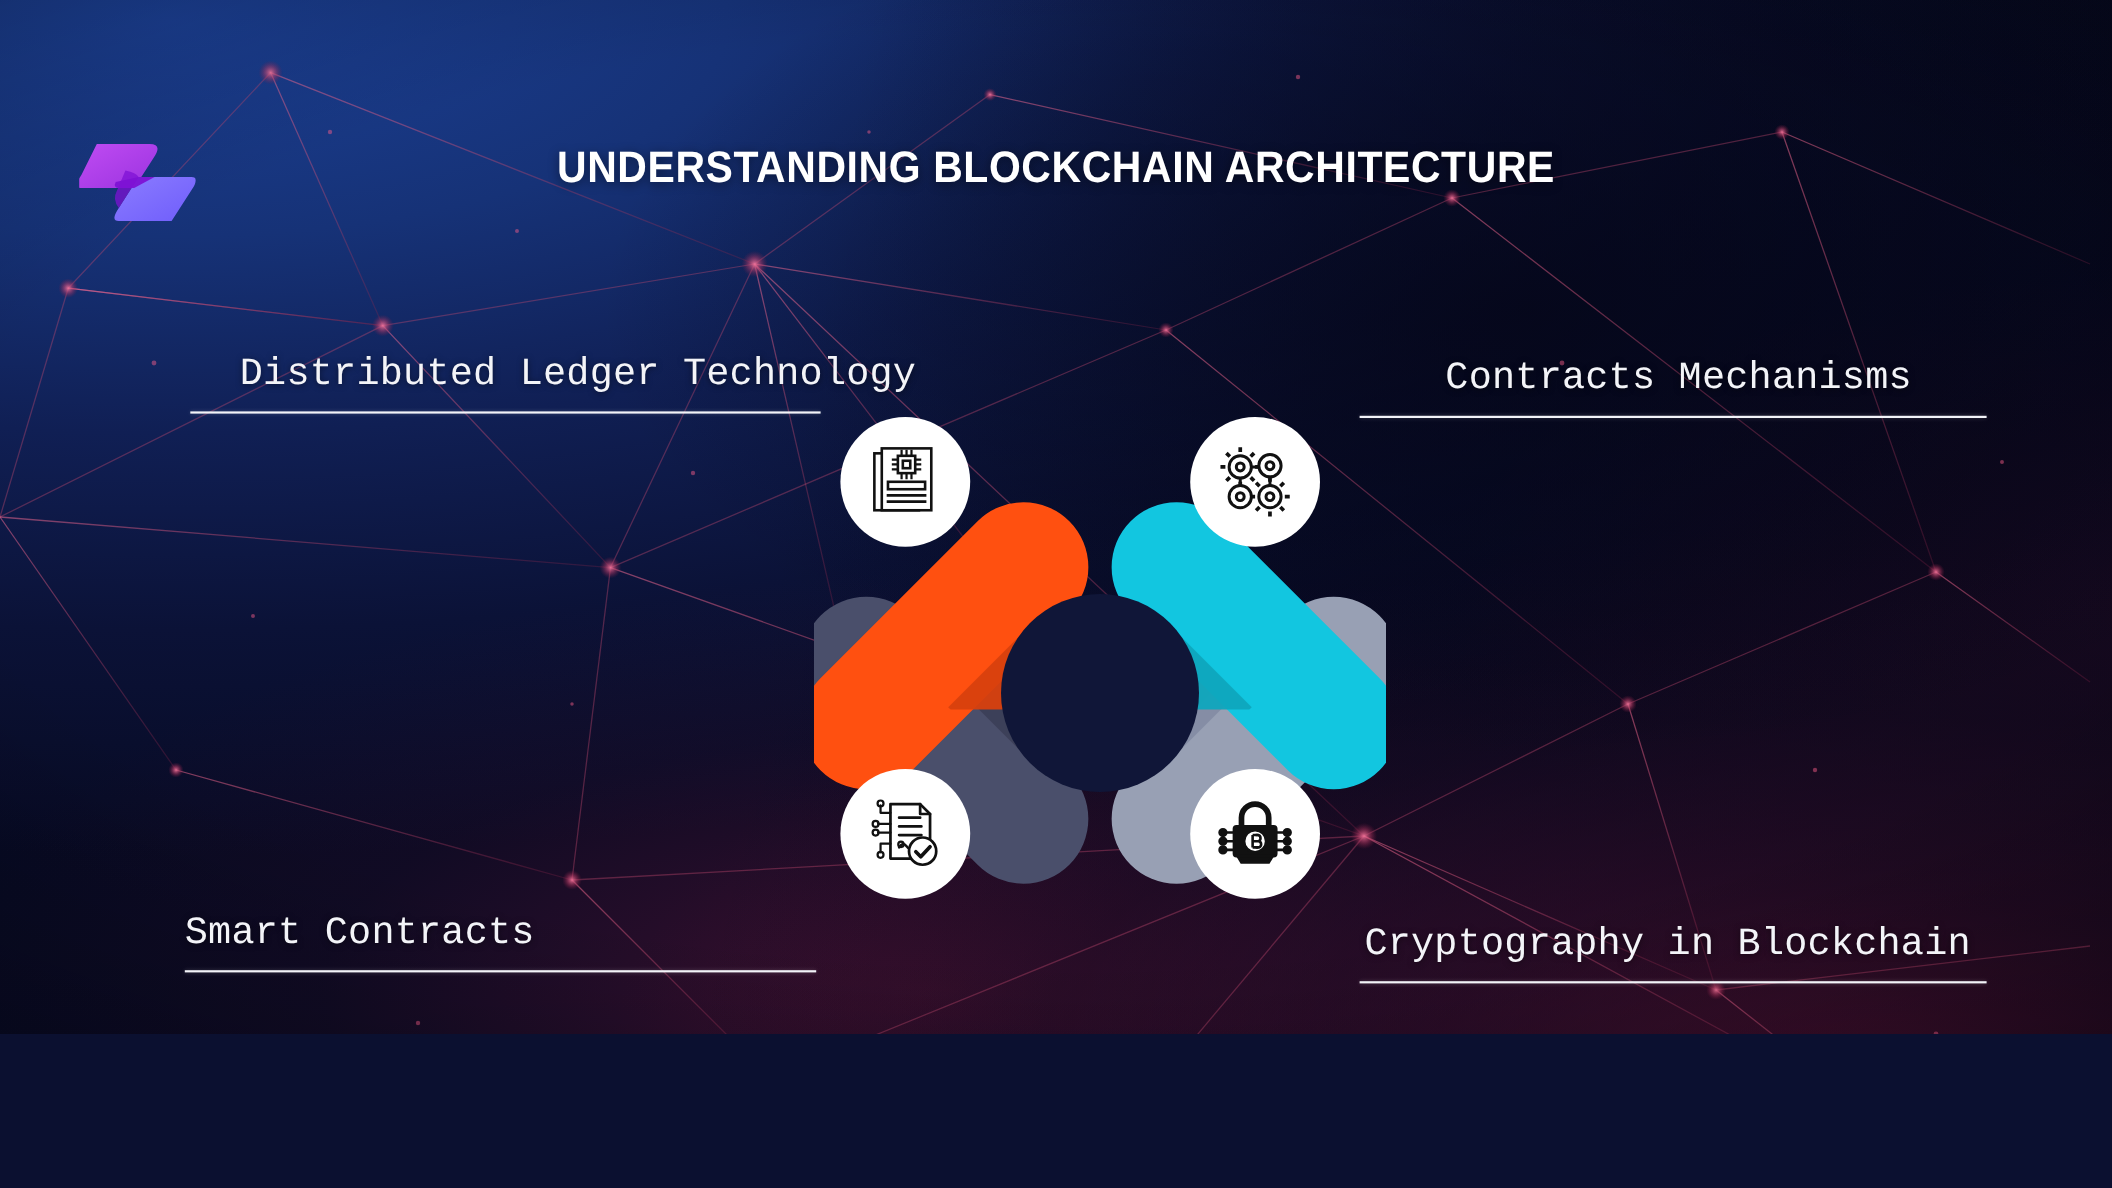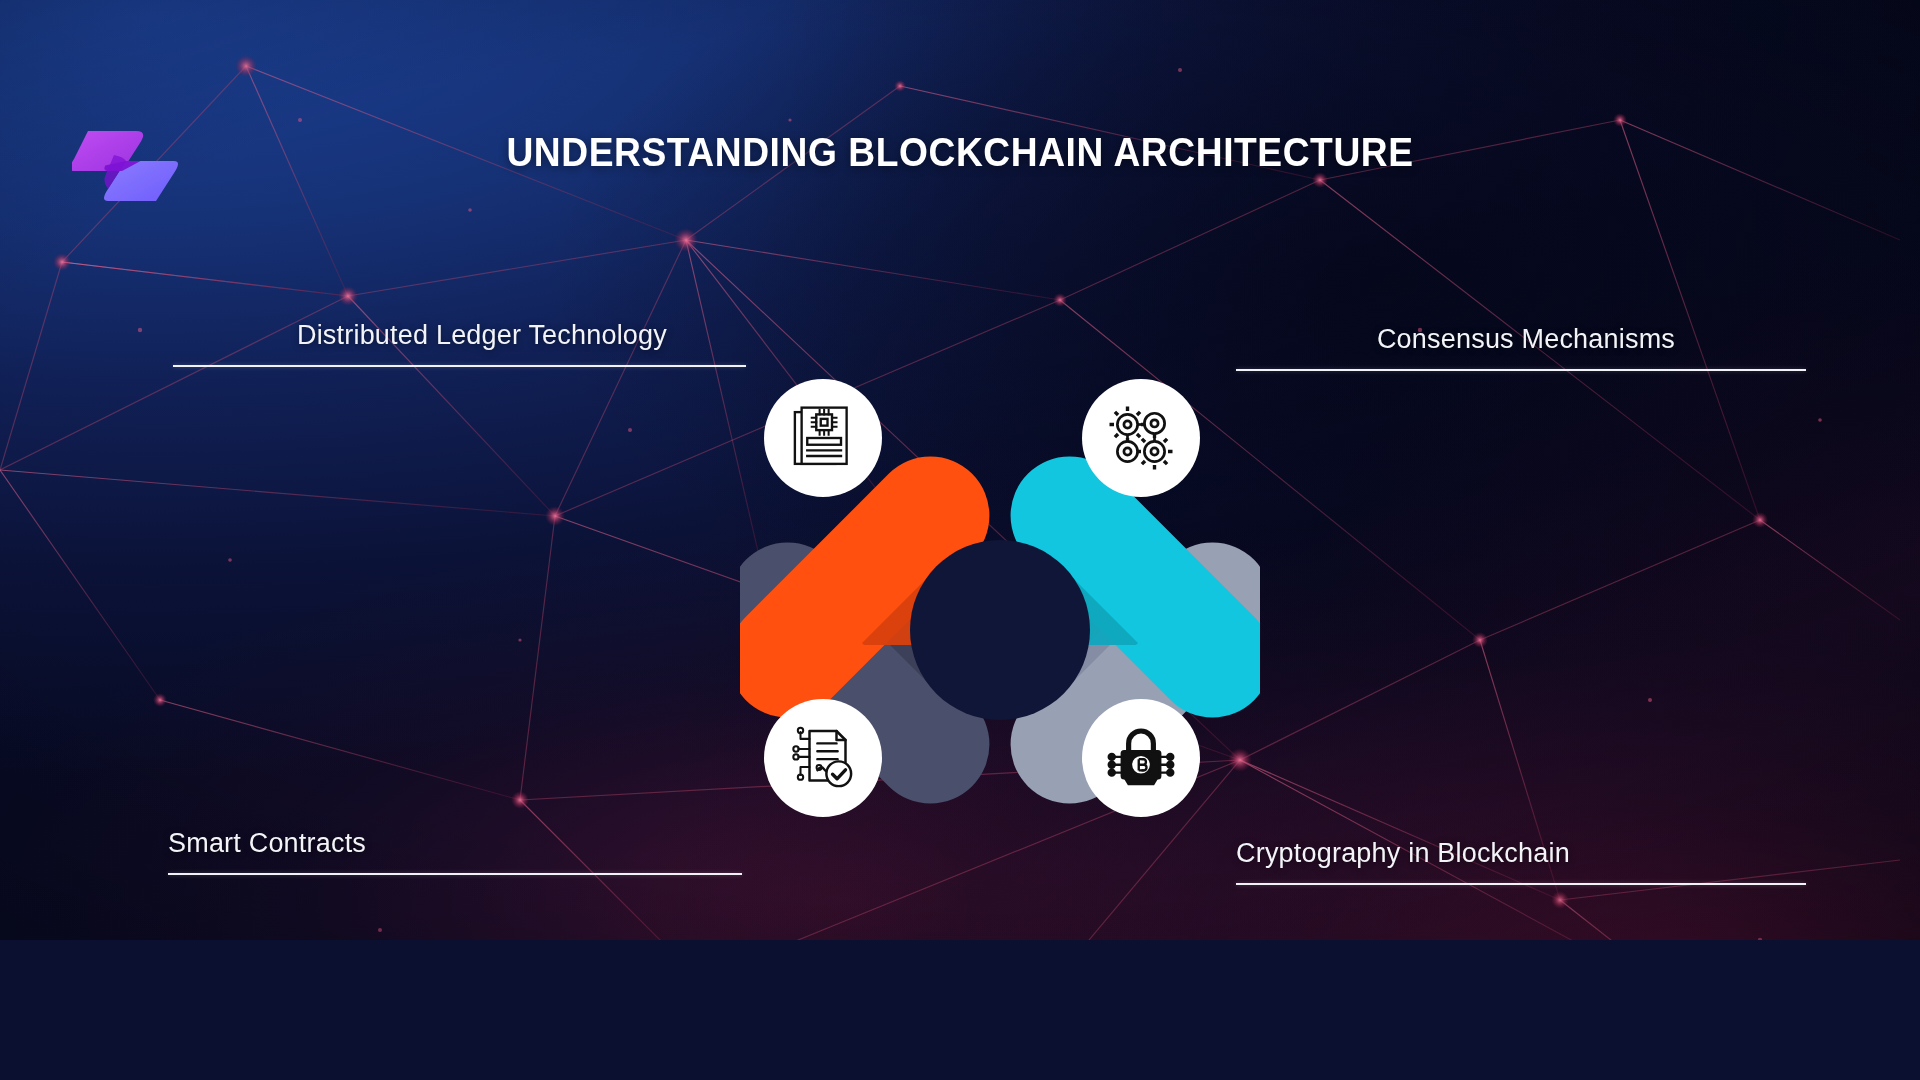--- a/index.html
+++ b/index.html
@@ -52,42 +52,42 @@
     font-family:"Liberation Sans","DejaVu Sans",sans-serif;
     transform:scaleX(.93);
     text-shadow:0 2px 10px rgba(0,0,0,.45);
   }
 
   
   .label{ position:absolute; }
   .label .txt{
     display:block;
     color:#f3f4f8;
-    font-size:27px;
+    font-size:35px;
     font-weight:400;
     letter-spacing:.2px;
     white-space:nowrap;
-    font-family:Liberation Sans, sans-serif;
+    font-family:Liberation Mono, monospace;
     text-shadow:0 1px 6px rgba(0,0,0,.5);
   }
   .label .rule{
     display:block;
     height:2px;
     background:#f2f3f8;
     margin-top:14px;
     box-shadow:0 0 4px rgba(255,255,255,.22);
   }
   .lbl-dlt { left:173px;  top:320px;  width:573px; }
   .lbl-dlt .txt { text-align:center; padding:0 0 0 45px;}
   .lbl-cons{ left:1236px; top:324px;  width:570px; }
   .lbl-cons .txt{ text-align:center; padding:0 0 0 10px;}
   .lbl-sc  { left:168px;  top:828px;  width:574px; }
   .lbl-sc  .txt{ text-align:left; padding:0 10px 0 0;}
   .lbl-cry { left:1236px; top:838px;  width:570px; }
-  .lbl-cry .txt{ padding:0 10px 0 0;}
+  .lbl-cry .txt{ text-align:center; padding:0 10px 0 0;}
 
   
   .xwrap{ position:absolute; left:740px; top:365px; width:520px; height:530px; }
 
   .icon-circle{
     position:absolute; width:118px; height:118px; border-radius:50%;
     background:#ffffff;
     display:flex; align-items:center; justify-content:center;
   }
   .icon-circle svg{ width:72px; height:72px; display:block; }
@@ -217,21 +217,21 @@
   </svg>
 
   <div class="title">UNDERSTANDING BLOCKCHAIN ARCHITECTURE</div>
 
   <div class="label lbl-dlt">
     <span class="txt">Distributed Ledger Technology</span>
     <span class="rule"></span>
   </div>
 
   <div class="label lbl-cons">
-    <span class="txt">Consensus Mechanisms</span>
+    <span class="txt">Contracts Mechanisms</span>
     <span class="rule"></span>
   </div>
 
   <div class="label lbl-sc">
     <span class="txt">Smart Contracts</span>
     <span class="rule"></span>
   </div>
 
   <div class="label lbl-cry">
     <span class="txt">Cryptography in Blockchain</span>

